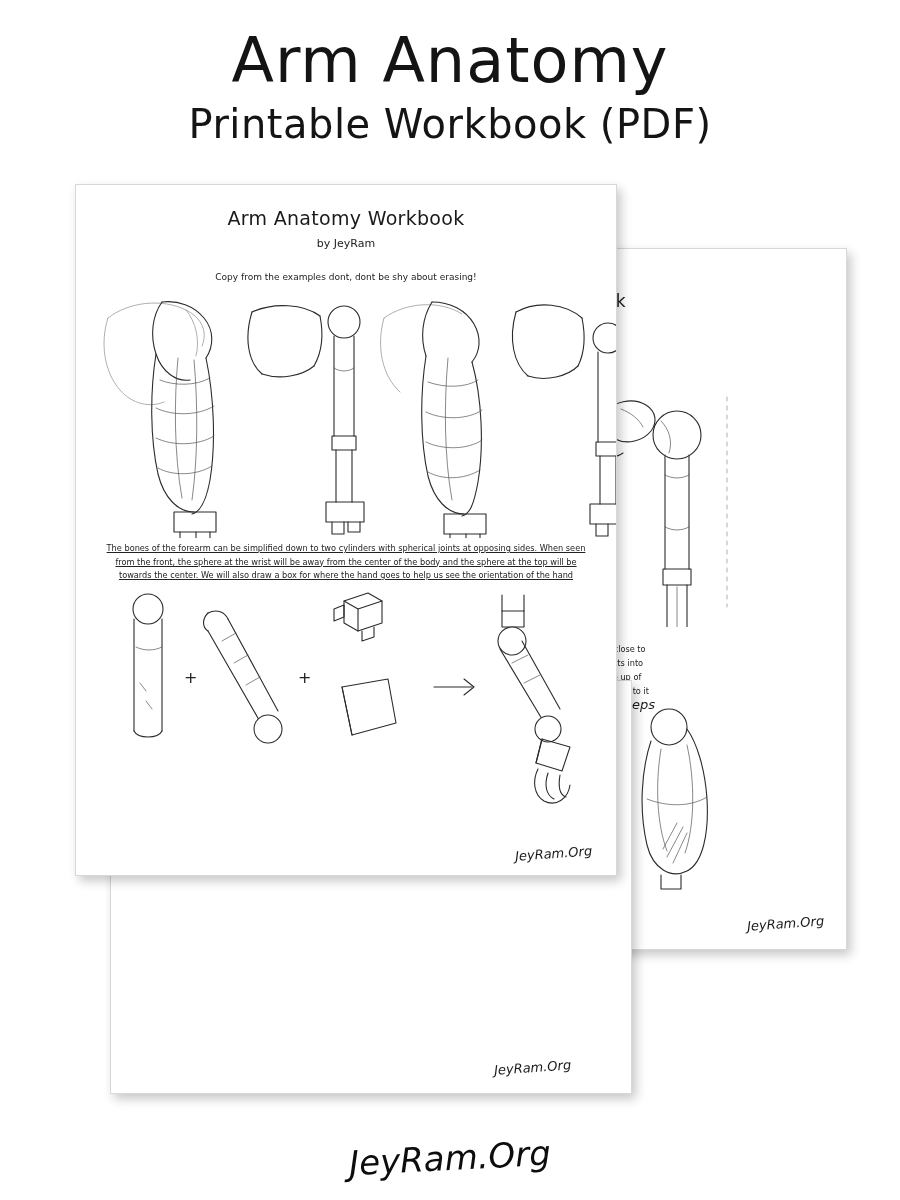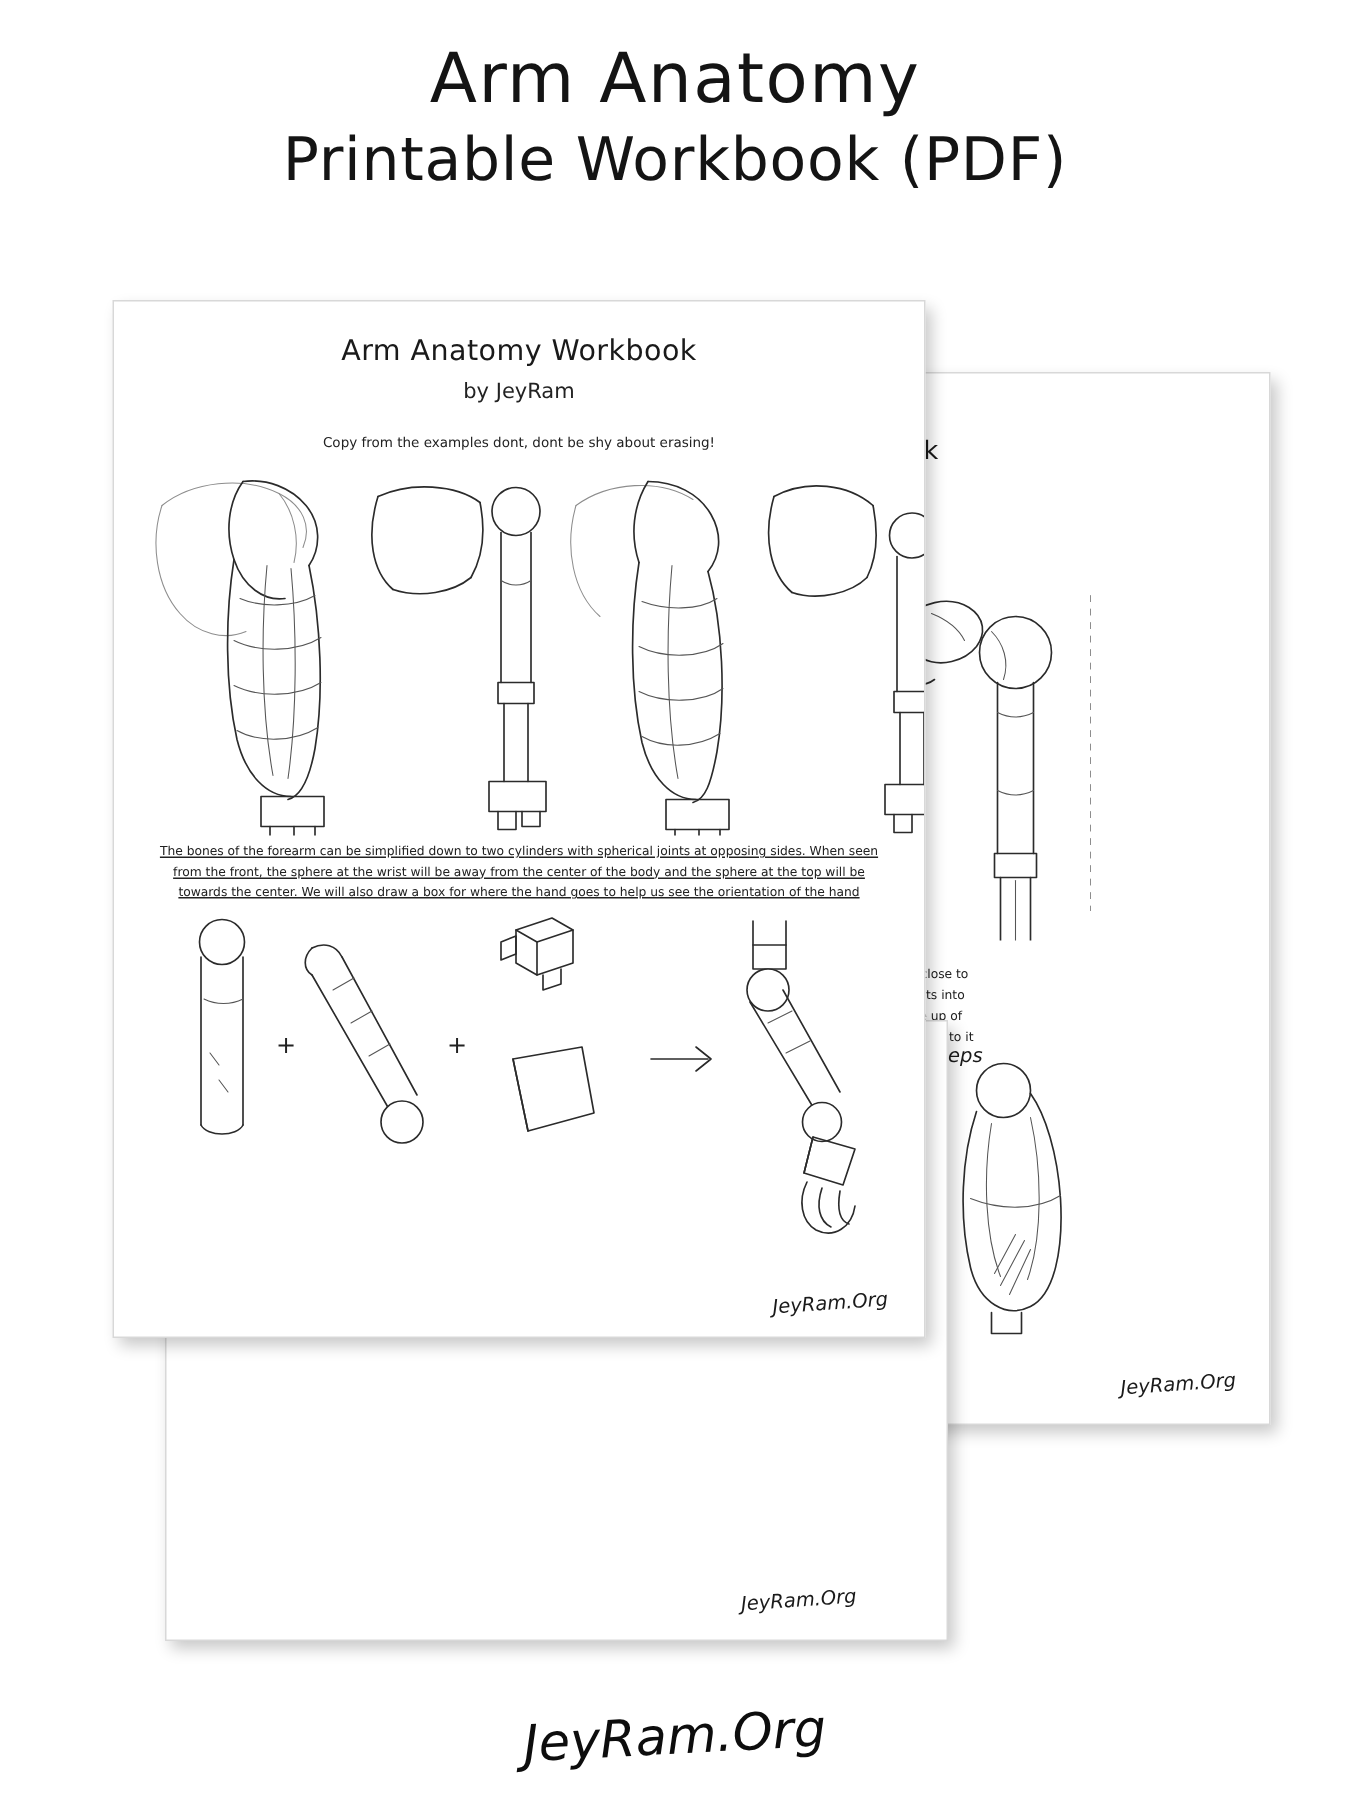--- a/index.html
+++ b/index.html
@@ -18,21 +18,21 @@
 
   
   .header {
     position: absolute;
     top: 0; left: 0; right: 0;
     text-align: center;
     padding-top: 28px;
   }
   .title-main {
     font-family: "DejaVu Sans", sans-serif;
-    font-size: 46px;
+    font-size: 62px;
     font-weight: 400;
     letter-spacing: 1px;
     color: #141414;
     line-height: 1.05;
     text-align: center;
   }
   .title-sub {
     font-family: "DejaVu Sans", sans-serif;
     font-size: 40px;
     font-weight: 400;
@@ -64,36 +64,36 @@
   }
   .sheet-back-left {
     left: 110px;
     top: 500px;
     width: 520px;
     height: 412px;
     z-index: 2;
   }
   .sheet-front {
     left: 75px;
-    top: 20px;
+    top: 4px;
     width: 540px;
     height: 690px;
     z-index: 3;
   }
 
   
   .p1-title {
     text-align: center;
     font-size: 19px;
     margin-top: 22px;
     letter-spacing: 0.3px;
   }
   .p1-author {
     text-align: center;
-    font-size: 14px;
+    font-size: 11px;
     margin-top: 8px;
     color: #222;
   }
   .p1-instr {
     text-align: center;
     font-size: 9px;
     margin-top: 22px;
     color: #222;
   }
   .p1-figs {

